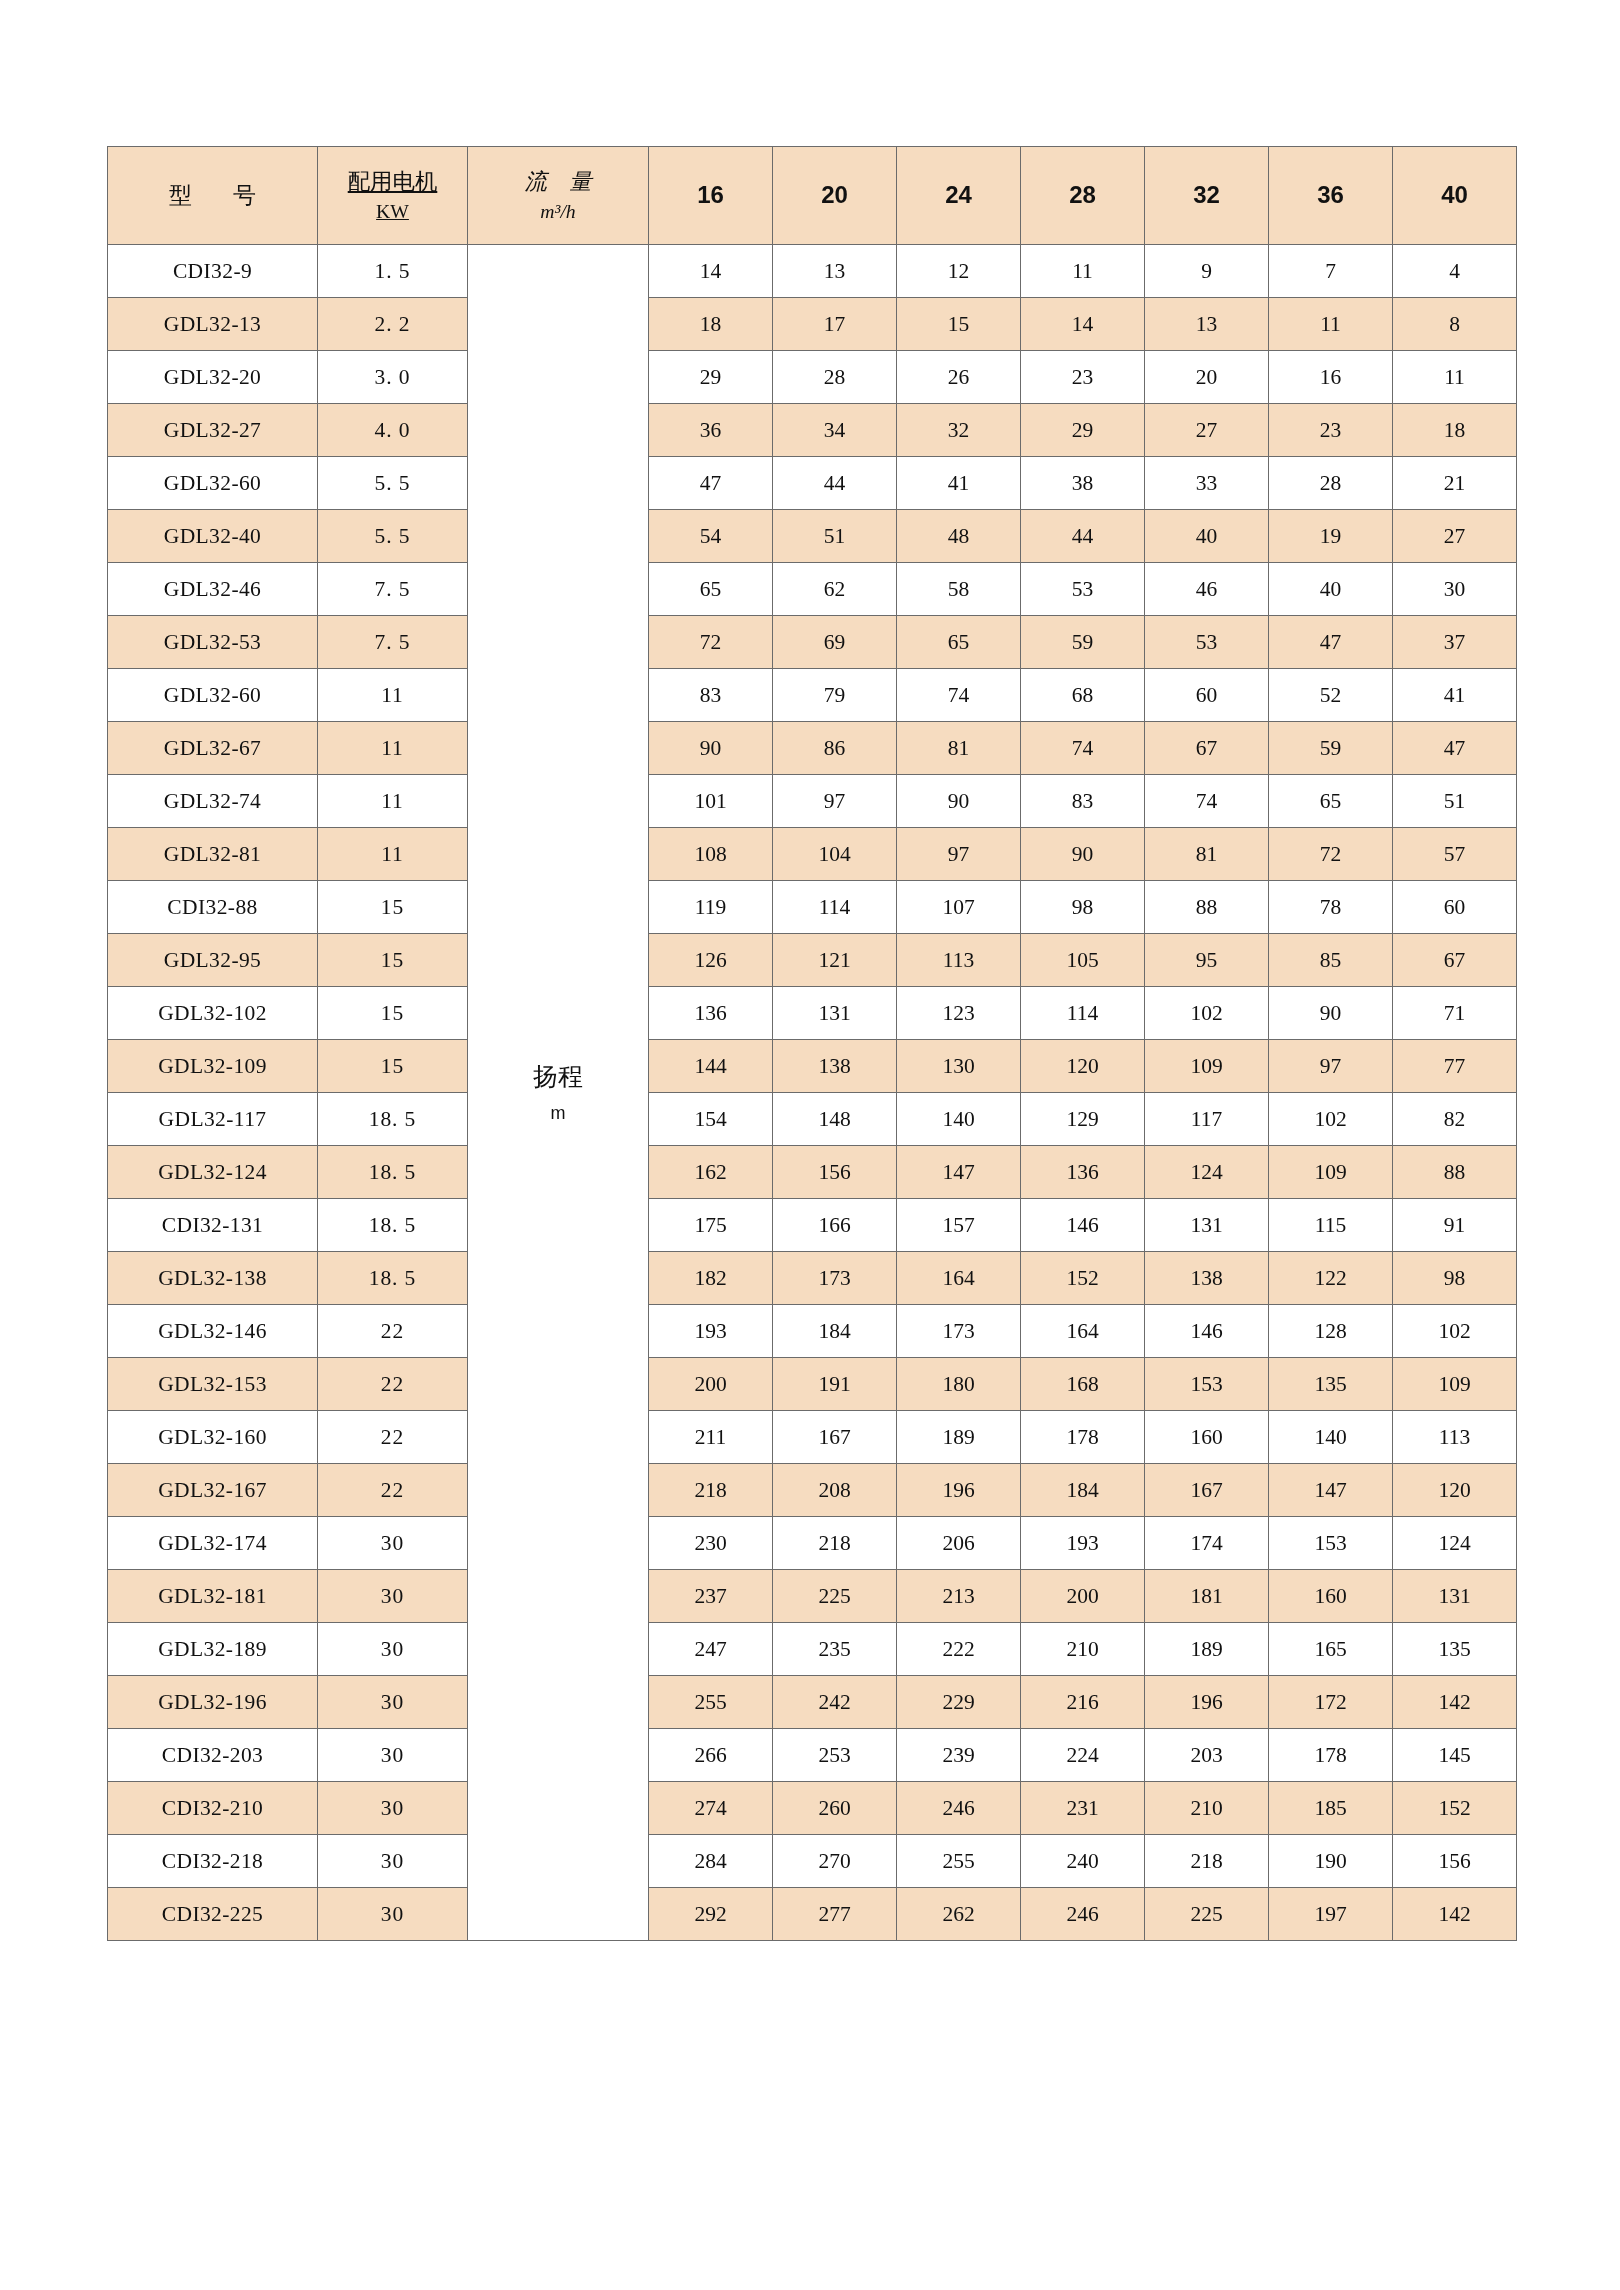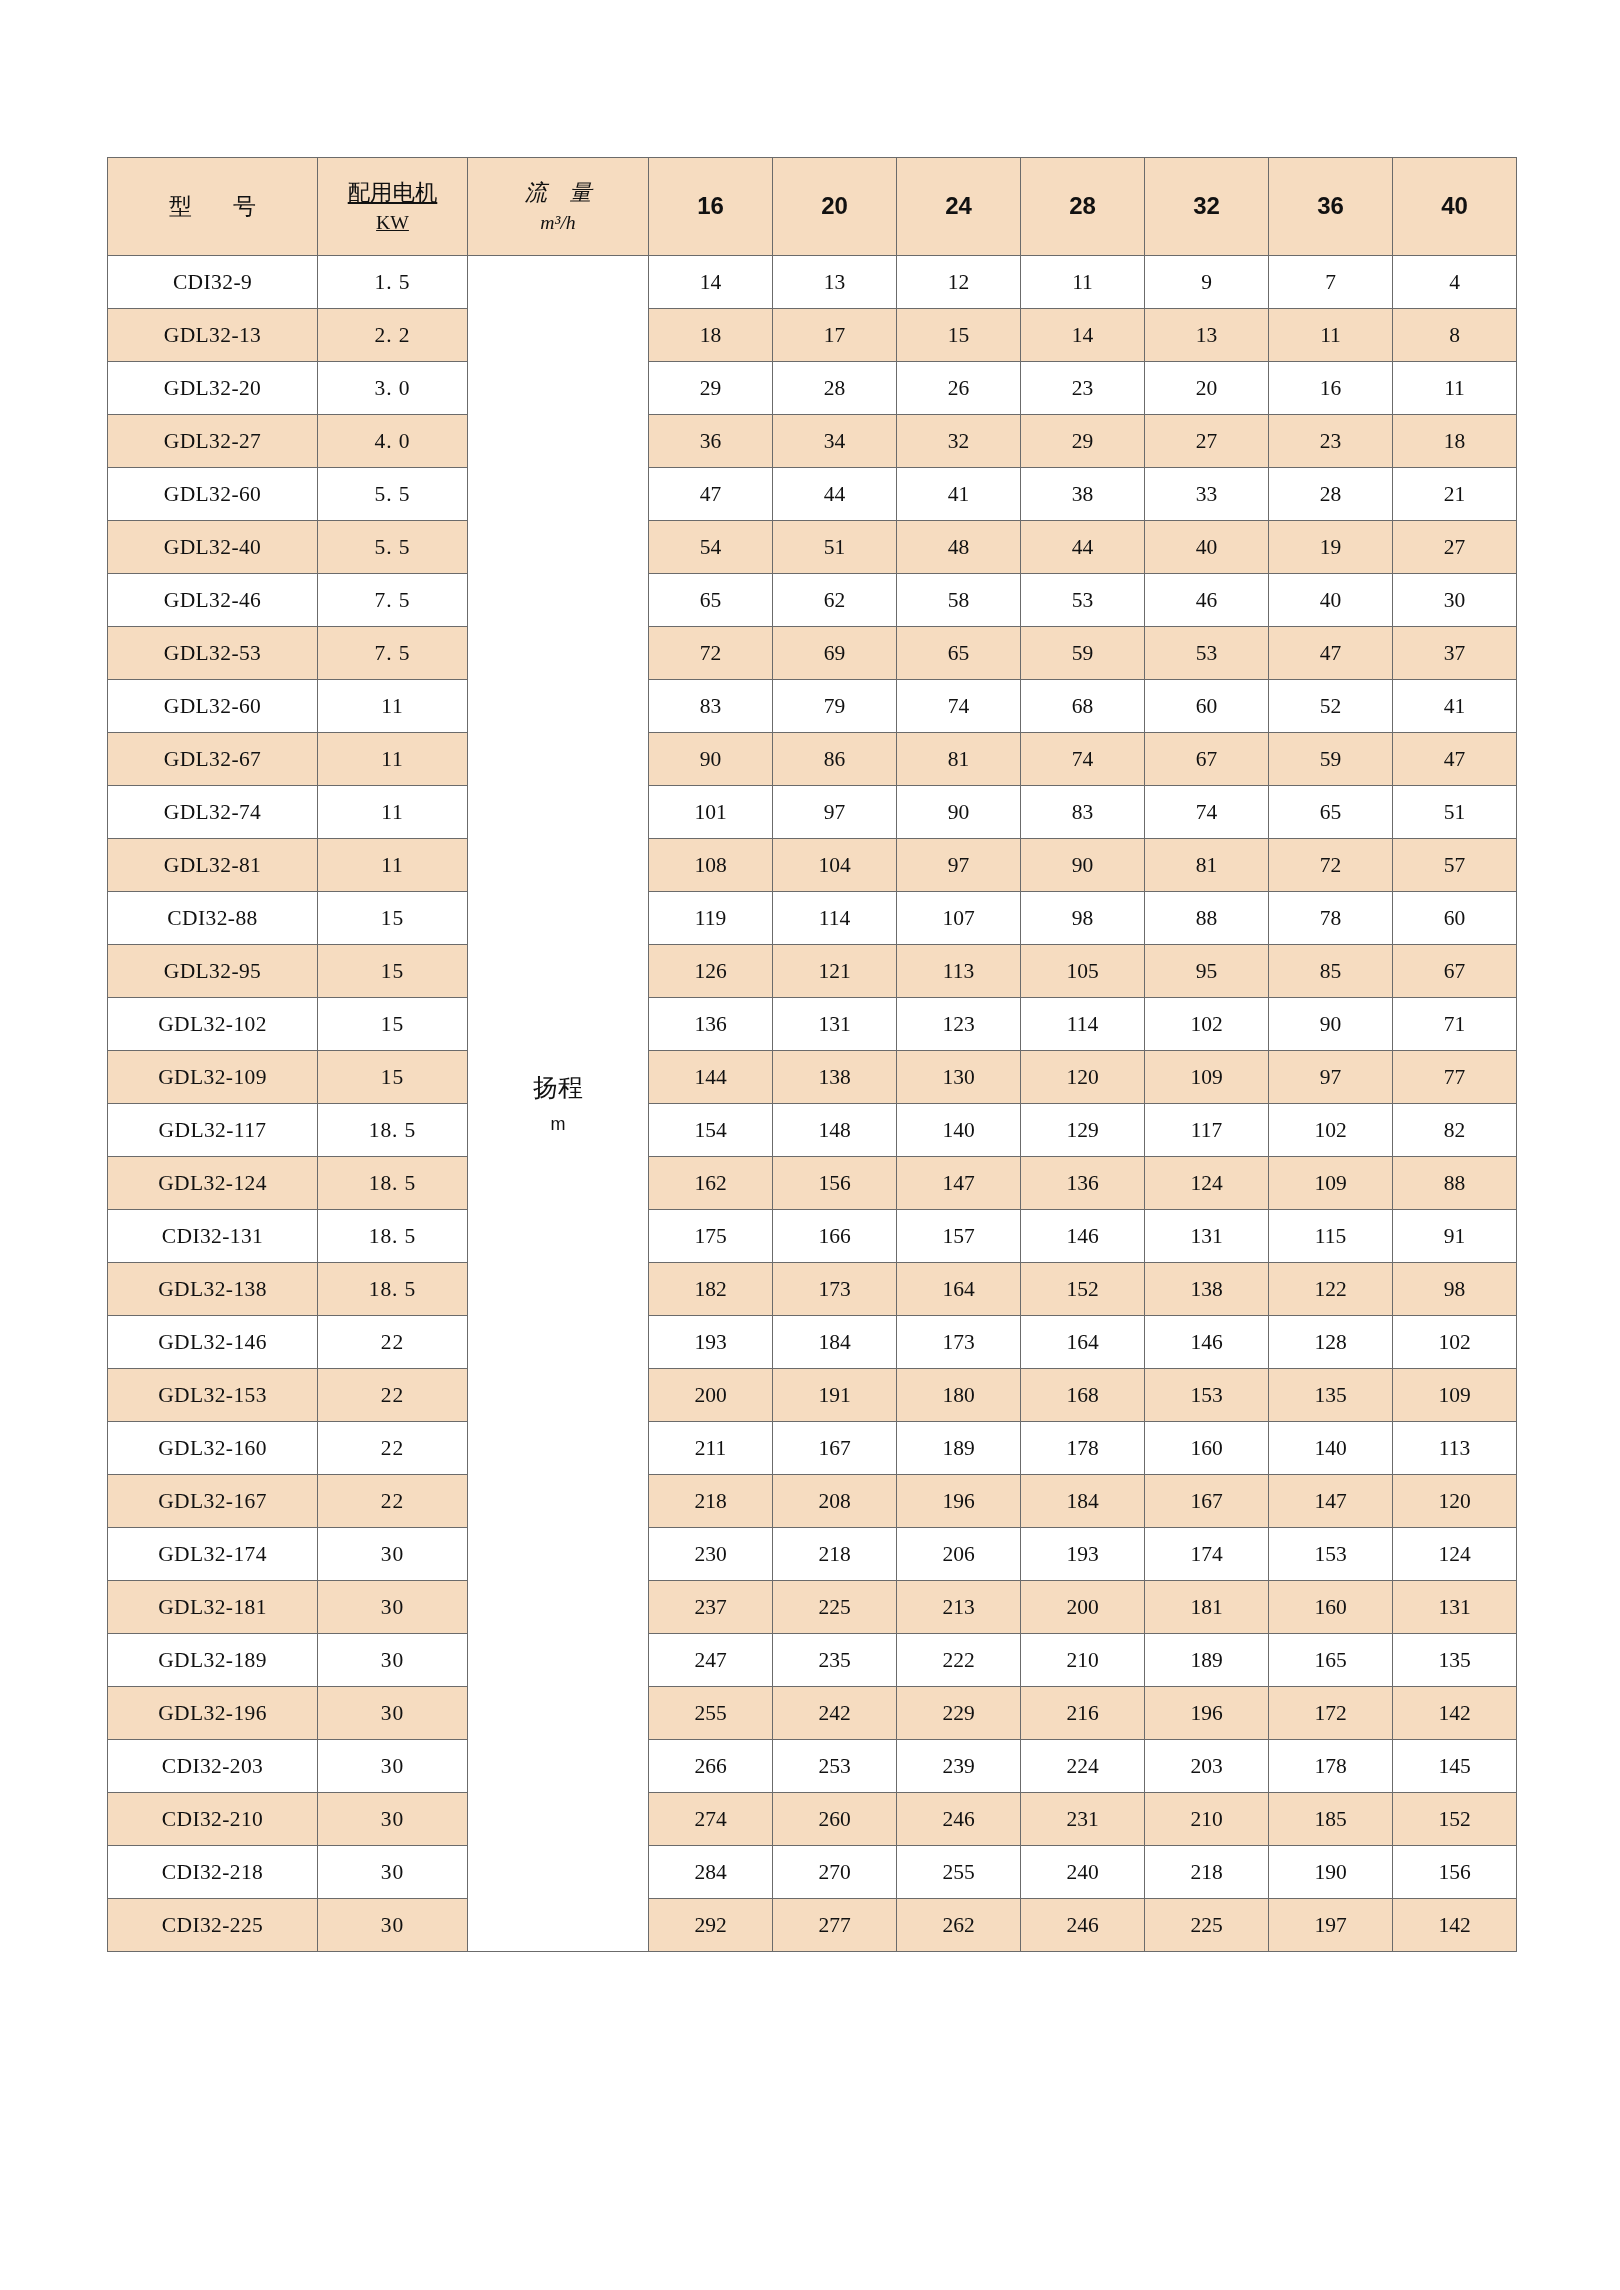--- a/index.html
+++ b/index.html
@@ -15,21 +15,21 @@
   }
   .page {
     position: relative;
     width: 1620px;
     height: 2291px;
     box-sizing: border-box;
   }
   .table-wrap {
     position: absolute;
     left: 107px;
-    top: 157px;
+    top: 146px;
     width: 1409px;
   }
   table.spec {
     border-collapse: collapse;
     table-layout: fixed;
     width: 1409px;
     border: 1.8px solid #4a4a4a;
   }
   table.spec td, table.spec th {
     border: 0.9px solid #6b6b6b;

